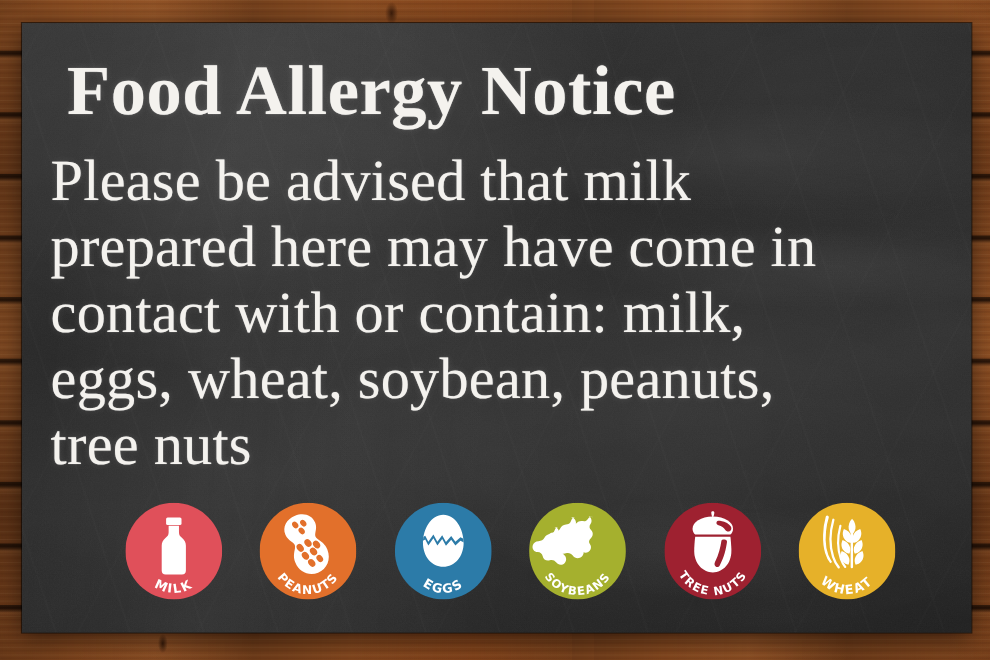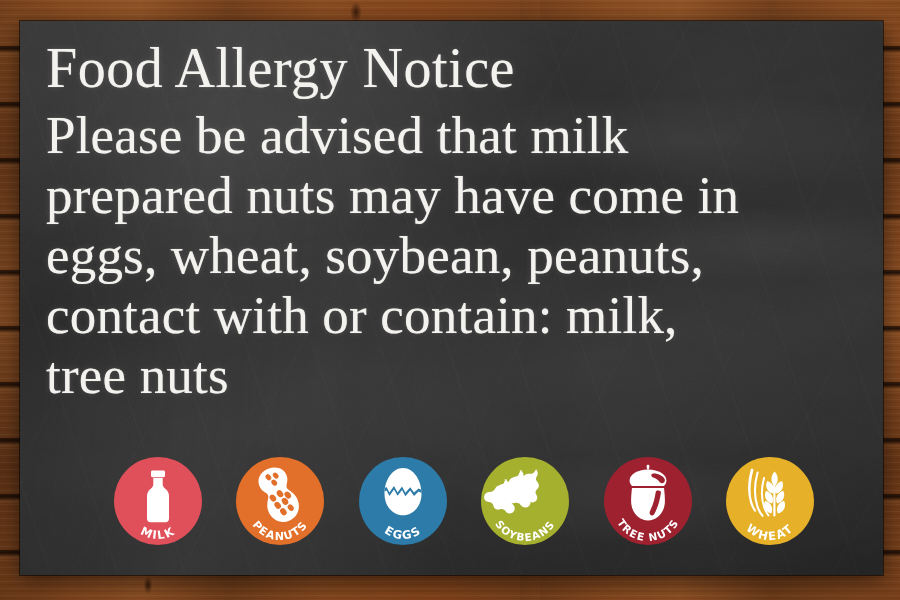--- a/index.html
+++ b/index.html
@@ -139,25 +139,25 @@
     right: 10px;
   }
   .chalk {
     color: #f4f2ee;
     text-shadow:
       0 0 1px rgba(255,255,255,0.55),
       0 0 7px rgba(255,255,255,0.12);
   }
   .headline {
     font-family: "Liberation Serif", "DejaVu Serif", serif;
-    font-weight: normal;
-    font-size: 56px;
+    font-weight: bold;
+    font-size: 64px;
     line-height: 74px;
     letter-spacing: 0.5px;
-    margin: 0;
+    margin: 15px;
     white-space: nowrap;
   }
   .bodyline {
     font-family: "Liberation Serif", "DejaVu Serif", serif;
     font-weight: normal;
     font-size: 53px;
     line-height: 60px;
     letter-spacing: 0.2px;
     margin: 0;
     white-space: nowrap;
@@ -215,23 +215,23 @@
           </feComponentTransfer>
         </filter>
       </defs>
       <rect width="863" height="554" filter="url(#boardBlotch)" fill="#ffffff" opacity="0.30"></rect>
       <rect width="863" height="554" filter="url(#boardNoise)" fill="#ffffff" opacity="0.55"></rect>
     </svg>
 
     <div class="text-block">
       <div class="headline chalk">Food Allergy Notice</div>
       <div class="bodyline chalk">Please be advised that milk</div>
-      <div class="bodyline chalk">prepared nuts may have come in</div>
+      <div class="bodyline chalk">prepared here may have come in</div>
+      <div class="bodyline chalk">contact with or contain: milk,</div>
       <div class="bodyline chalk">eggs, wheat, soybean, peanuts,</div>
-      <div class="bodyline chalk">contact with or contain: milk,</div>
       <div class="bodyline chalk">tree nuts</div>
     </div>
 
     <div class="icon-row">
 
       <div class="badge">
         <svg viewBox="0 0 88 88" aria-hidden="true">
           <defs>
             <path id="arcMilk" d="M 14 52 A 30 30 0 0 0 74 52" fill="none"></path>
           </defs>

